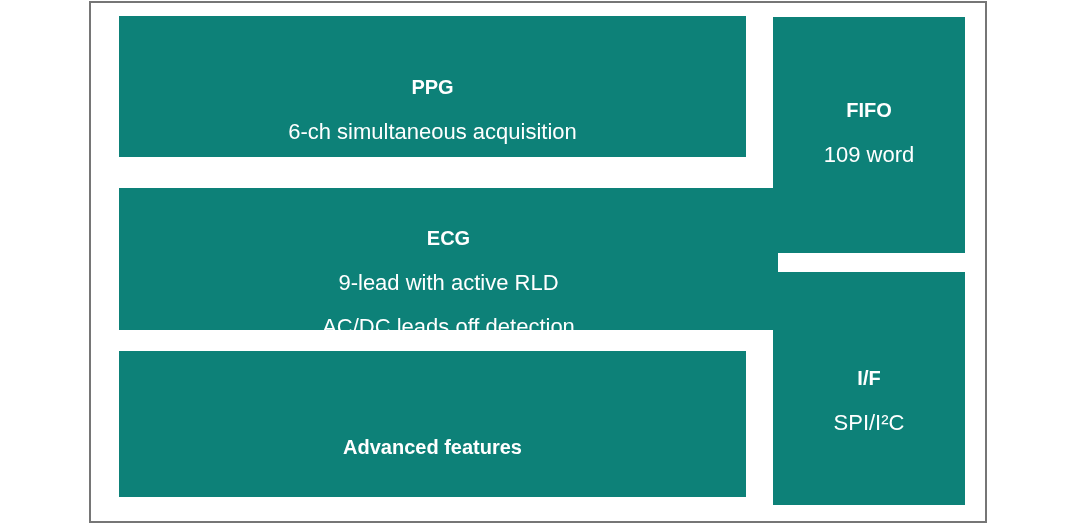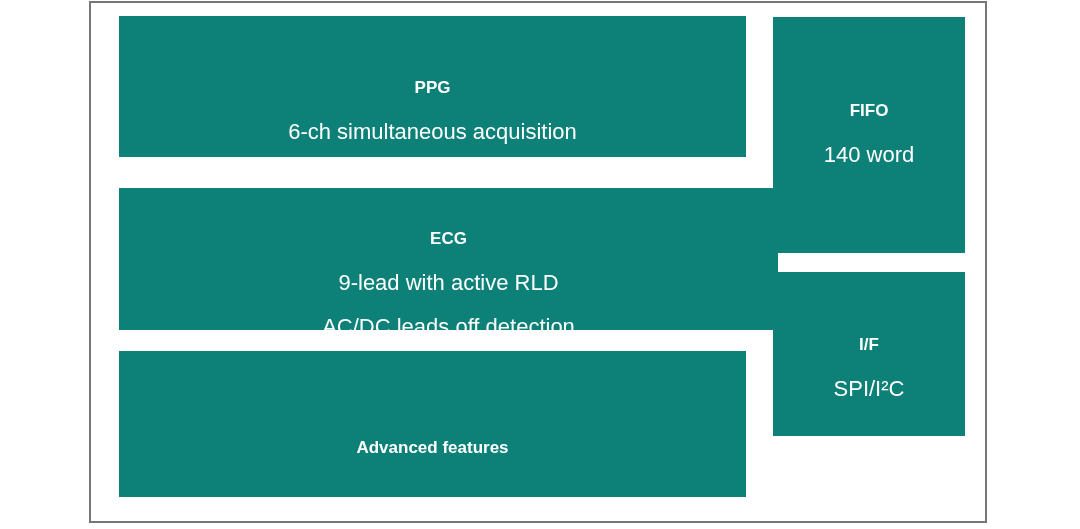--- a/index.html
+++ b/index.html
@@ -30,21 +30,21 @@
     background: var(--block-fill, #0d8178);
     color: var(--text-color, #ffffff);
     display: flex;
     flex-direction: column;
     align-items: center;
     justify-content: center;
     text-align: center;
     box-sizing: border-box;
   }
   .block .title {
-    font-size: 17px;
+    font-size: 20px;
     font-weight: bold;
     line-height: 25px;
     margin-top: 46px;
   }
   .block .line {
     font-size: 22px;
     font-weight: normal;
     line-height: 25px;
   }
   .block .para {
@@ -57,21 +57,21 @@
     flex-direction: column;
     align-items: center;
     row-gap: 19px;
   }
   
   .block-ppg      { left: 119px; top: 16px;  width: 627px; height: 141px; }
   .block-ecg      { left: 119px; top: 188px; width: 659px; height: 142px; }
   .block-advanced { left: 119px; top: 351px; width: 627px; height: 146px; gap: 40px; }
   
   .block-fifo     { left: 773px; top: 17px;  width: 192px; height: 236px; padding-bottom: 52px; }
-  .block-if       { left: 773px; top: 272px; width: 192px; height: 164px; padding-bottom: 22px; }
+  .block-if       { left: 773px; top: 272px; width: 192px; height: 233px; padding-bottom: 22px; }
 </style>
 </head>
 <body>
 
 <div class="canvas">
 
   <div class="frame"></div>
 
   <div class="block block-ppg stack">
     <div class="title">PPG</div>
@@ -83,21 +83,21 @@
     <div class="line">9-lead with active RLD</div>
     <div class="line">AC/DC leads off detection</div>
   </div>
 
   <div class="block block-advanced stack">
     <div class="title">Advanced features</div>
   </div>
 
   <div class="block block-fifo stack">
     <div class="title">FIFO</div>
-    <div class="line">140 word</div>
+    <div class="line">109 word</div>
   </div>
 
   <div class="block block-if stack">
     <div class="title">I/F</div>
     <div class="line">SPI/I²C</div>
   </div>
 
 </div>
 
 </body></html>

